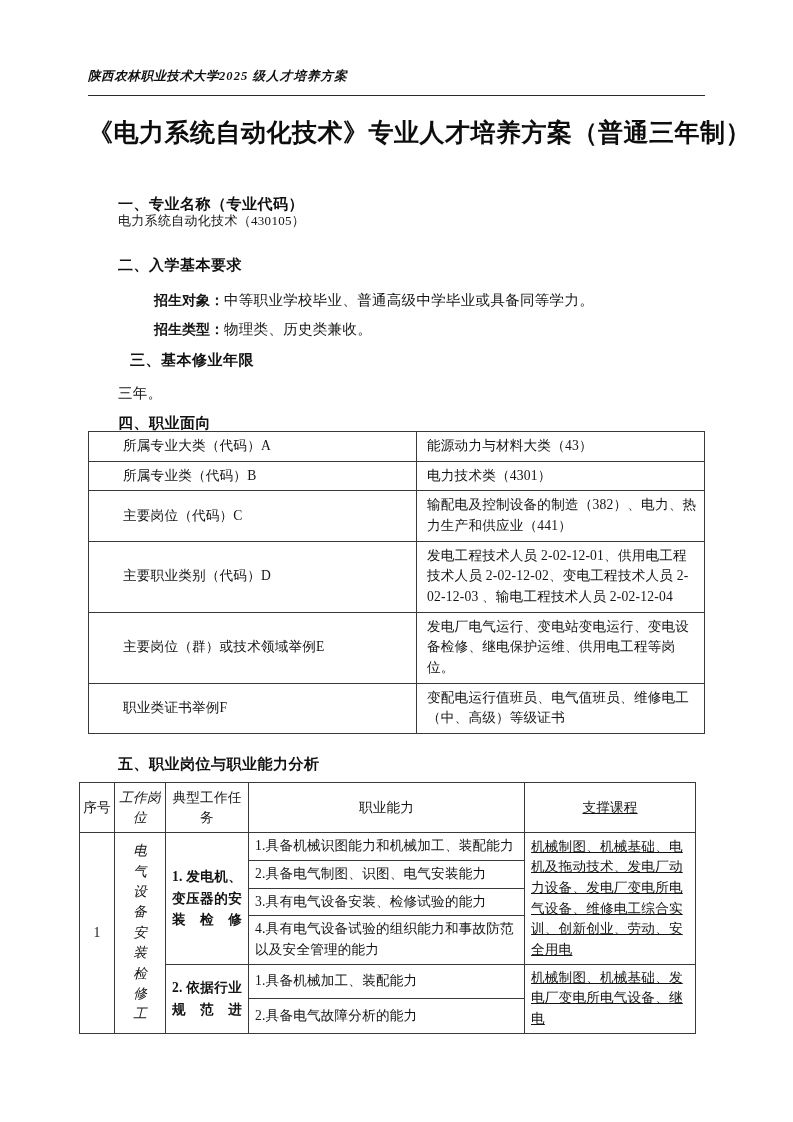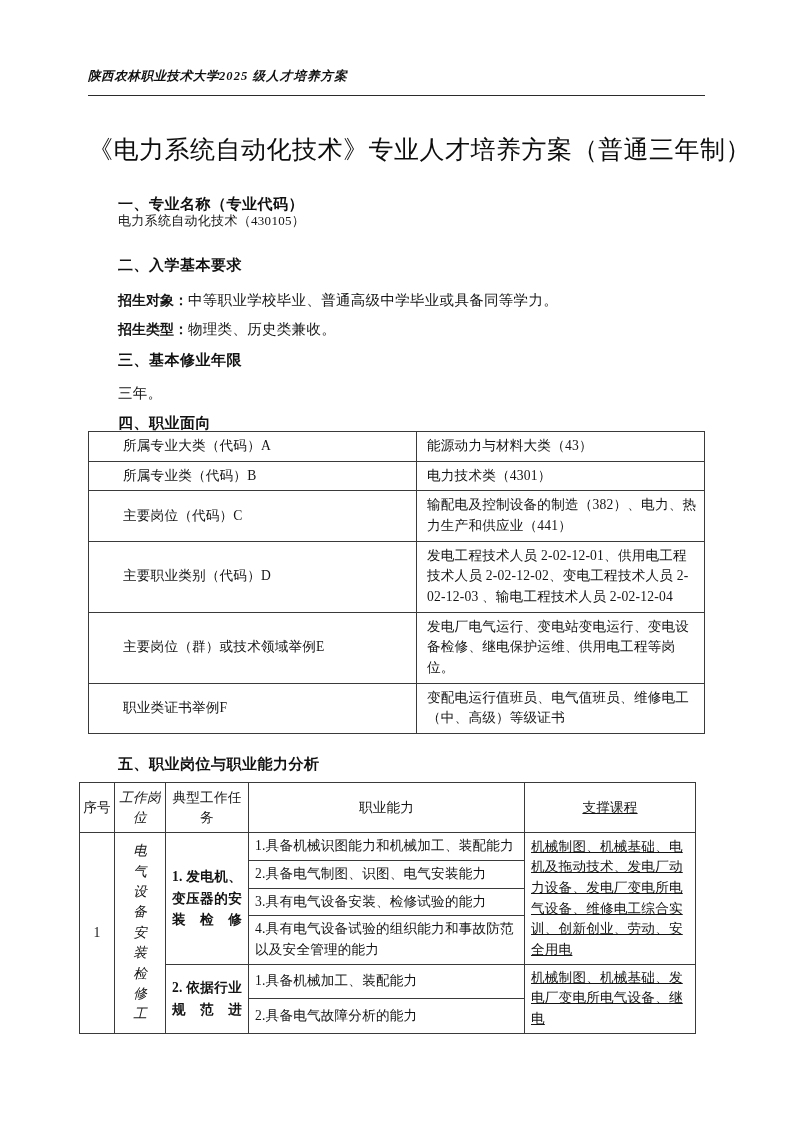--- a/index.html
+++ b/index.html
@@ -44,25 +44,25 @@
     top: 95px;
     width: 617px;
     height: 0;
     border-top: 1.6px solid #2b2b2b;
   }
 
   
   .doc-title {
     position: absolute;
     left: 88px;
-    top: 133px;
+    top: 116px;
     width: 617px;
     text-align: right;
     font-size: 25px;
-    font-weight: normal;
+    font-weight: bold;
     letter-spacing: 0.5px;
     white-space: nowrap;
     color: #0d0d0d;
   }
 
   
   .sec-h {
     position: absolute;
     left: 118px;
     font-family: "DejaVu Sans", "Liberation Sans", sans-serif;
@@ -78,20 +78,21 @@
     font-size: 14.5px;
     letter-spacing: 0.3px;
     color: #151515;
     white-space: nowrap;
   }
   .para b {
     font-family: "DejaVu Sans", "Liberation Sans", sans-serif;
     font-weight: bold;
     font-size: 14px;
     letter-spacing: 0;
+    margin-left: 36px;
   }
   .code { font-size: 13px; }
 
   
   table {
     border-collapse: collapse;
     position: absolute;
     table-layout: fixed;
   }
   table td, table th {
@@ -169,21 +170,21 @@
   <div class="para code" style="top:212px;">电力系统自动化技术（430105）</div>
 
   <div class="sec-h" style="top:256px;">二、入学基本要求</div>
   <div class="para" style="top:291px;">
     <b>招生对象：</b><span>中等职业学校毕业、普通高级中学毕业或具备同等学力。</span>
   </div>
   <div class="para" style="top:320px;">
     <b>招生类型：</b><span>物理类、历史类兼收。</span>
   </div>
 
-  <div class="sec-h" style="top:351px;">三、基本修业年限</div>
+  <div class="sec-h" style="top:351px;margin-left:12px;">三、基本修业年限</div>
   <div class="para" style="top:384px;">三年。</div>
 
   <div class="sec-h" style="top:414px;">四、职业面向</div>
 
   <table id="tbl-career">
     <tbody>
       <tr>
         <td class="k">所属专业大类（代码）A</td>
         <td class="v">能源动力与材料大类（43）</td>
       </tr>

